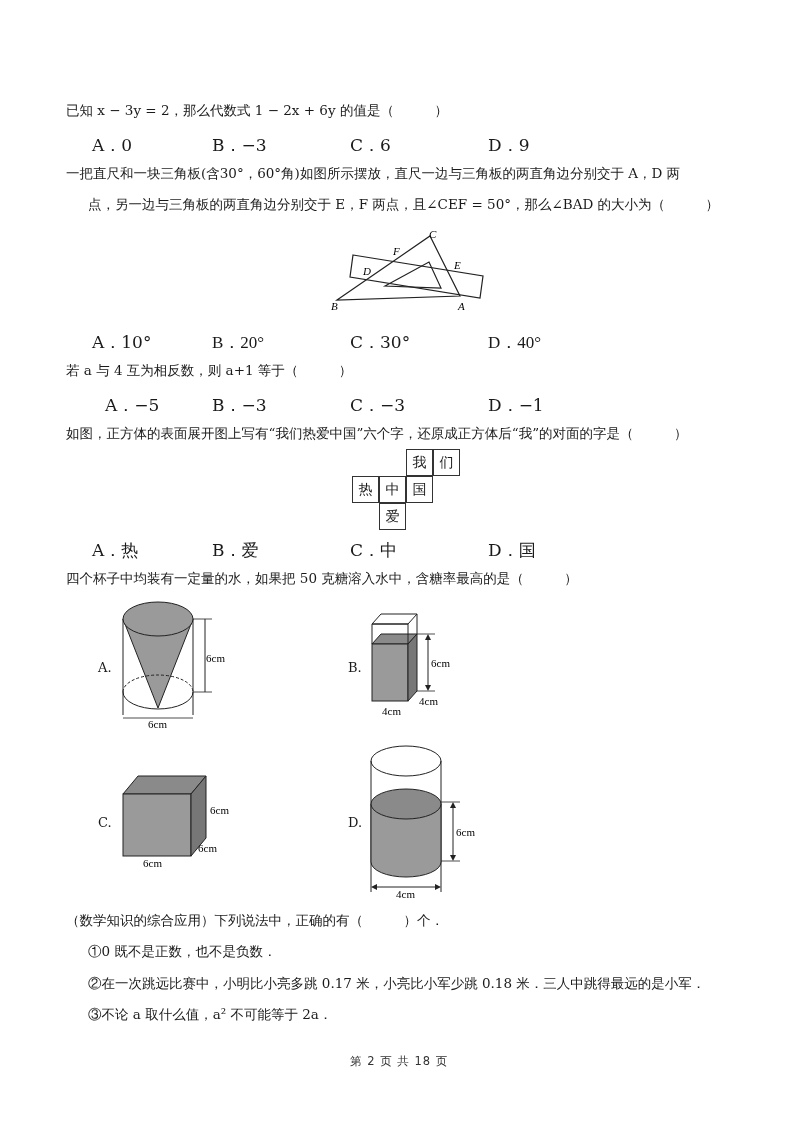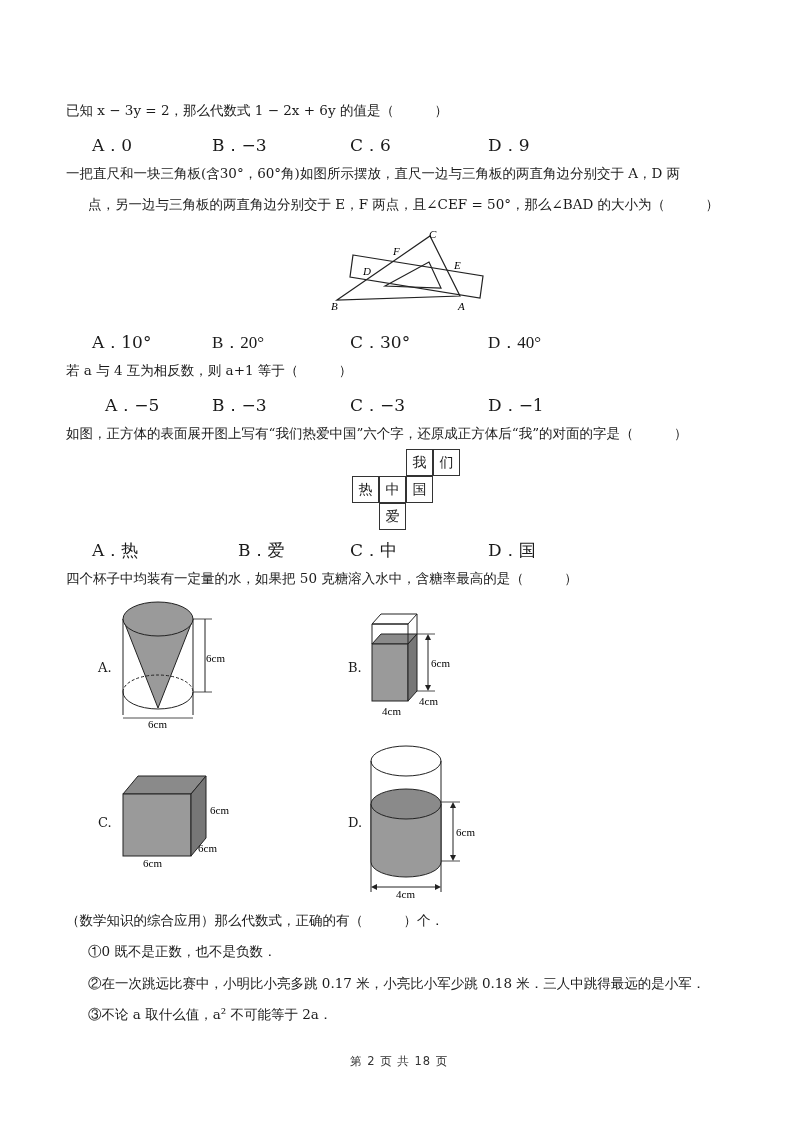--- a/index.html
+++ b/index.html
@@ -59,21 +59,21 @@
 <div class="fig" style="left:352px; top:449px; width:115px; height:85px;">
   <div class="net-cell" style="left:54px; top:0px;">我</div>
   <div class="net-cell" style="left:81px; top:0px;">们</div>
   <div class="net-cell" style="left:0px; top:27px;">热</div>
   <div class="net-cell" style="left:27px; top:27px;">中</div>
   <div class="net-cell" style="left:54px; top:27px;">国</div>
   <div class="net-cell" style="left:27px; top:54px;">爱</div>
 </div>
 
 <div class="abs opt" style="top:539px; left:92px;">A．热</div>
-<div class="abs opt" style="top:539px; left:212px;margin-left:26px;">B．爱</div>
+<div class="abs opt" style="top:539px; left:212px;">B．爱</div>
 <div class="abs opt" style="top:539px; left:350px;">C．中</div>
 <div class="abs opt" style="top:539px; left:488px;">D．国</div>
 
 <div class="abs q" style="top:570px;">四个杯子中均装有一定量的水，如果把 50 克糖溶入水中，含糖率最高的是（　　　）</div>
 
 <div class="abs" style="left:98px; top:660px; font-size:13px;">A.</div>
 <div class="fig" style="left:118px; top:600px; width:110px; height:130px;">
   <svg width="110" height="130" viewBox="0 0 110 130">
     <line x1="5" y1="19" x2="5" y2="115" stroke="#222" stroke-width="1"></line>
     <line x1="75" y1="19" x2="75" y2="115" stroke="#222" stroke-width="1"></line>
@@ -141,18 +141,18 @@
     <polygon points="85,60 82,66 88,66" fill="#222"></polygon>
     <polygon points="85,119 82,113 88,113" fill="#222"></polygon>
     <text x="88" y="94" font-size="11">6cm</text>
     <line x1="5" y1="145" x2="71" y2="145" stroke="#222" stroke-width="1"></line>
     <polygon points="3,145 9,142 9,148" fill="#222"></polygon>
     <polygon points="73,145 67,142 67,148" fill="#222"></polygon>
     <text x="28" y="156" font-size="11">4cm</text>
   </svg>
 </div>
 
-<div class="abs q" style="top:912px;">（数学知识的综合应用）那么代数式，正确的有（　　　）个．</div>
+<div class="abs q" style="top:912px;">（数学知识的综合应用）下列说法中，正确的有（　　　）个．</div>
 <div class="abs" style="top:943px; left:88px;">①0 既不是正数，也不是负数．</div>
 <div class="abs" style="top:975px; left:88px;">②在一次跳远比赛中，小明比小亮多跳 0.17 米，小亮比小军少跳 0.18 米．三人中跳得最远的是小军．</div>
 <div class="abs" style="top:1006px; left:88px;">③不论 a 取什么值，a² 不可能等于 2a．</div>
 
 <div class="abs footer" style="top:1054px; left:350px;">第 2 页 共 18 页</div>
 
 </body></html>

